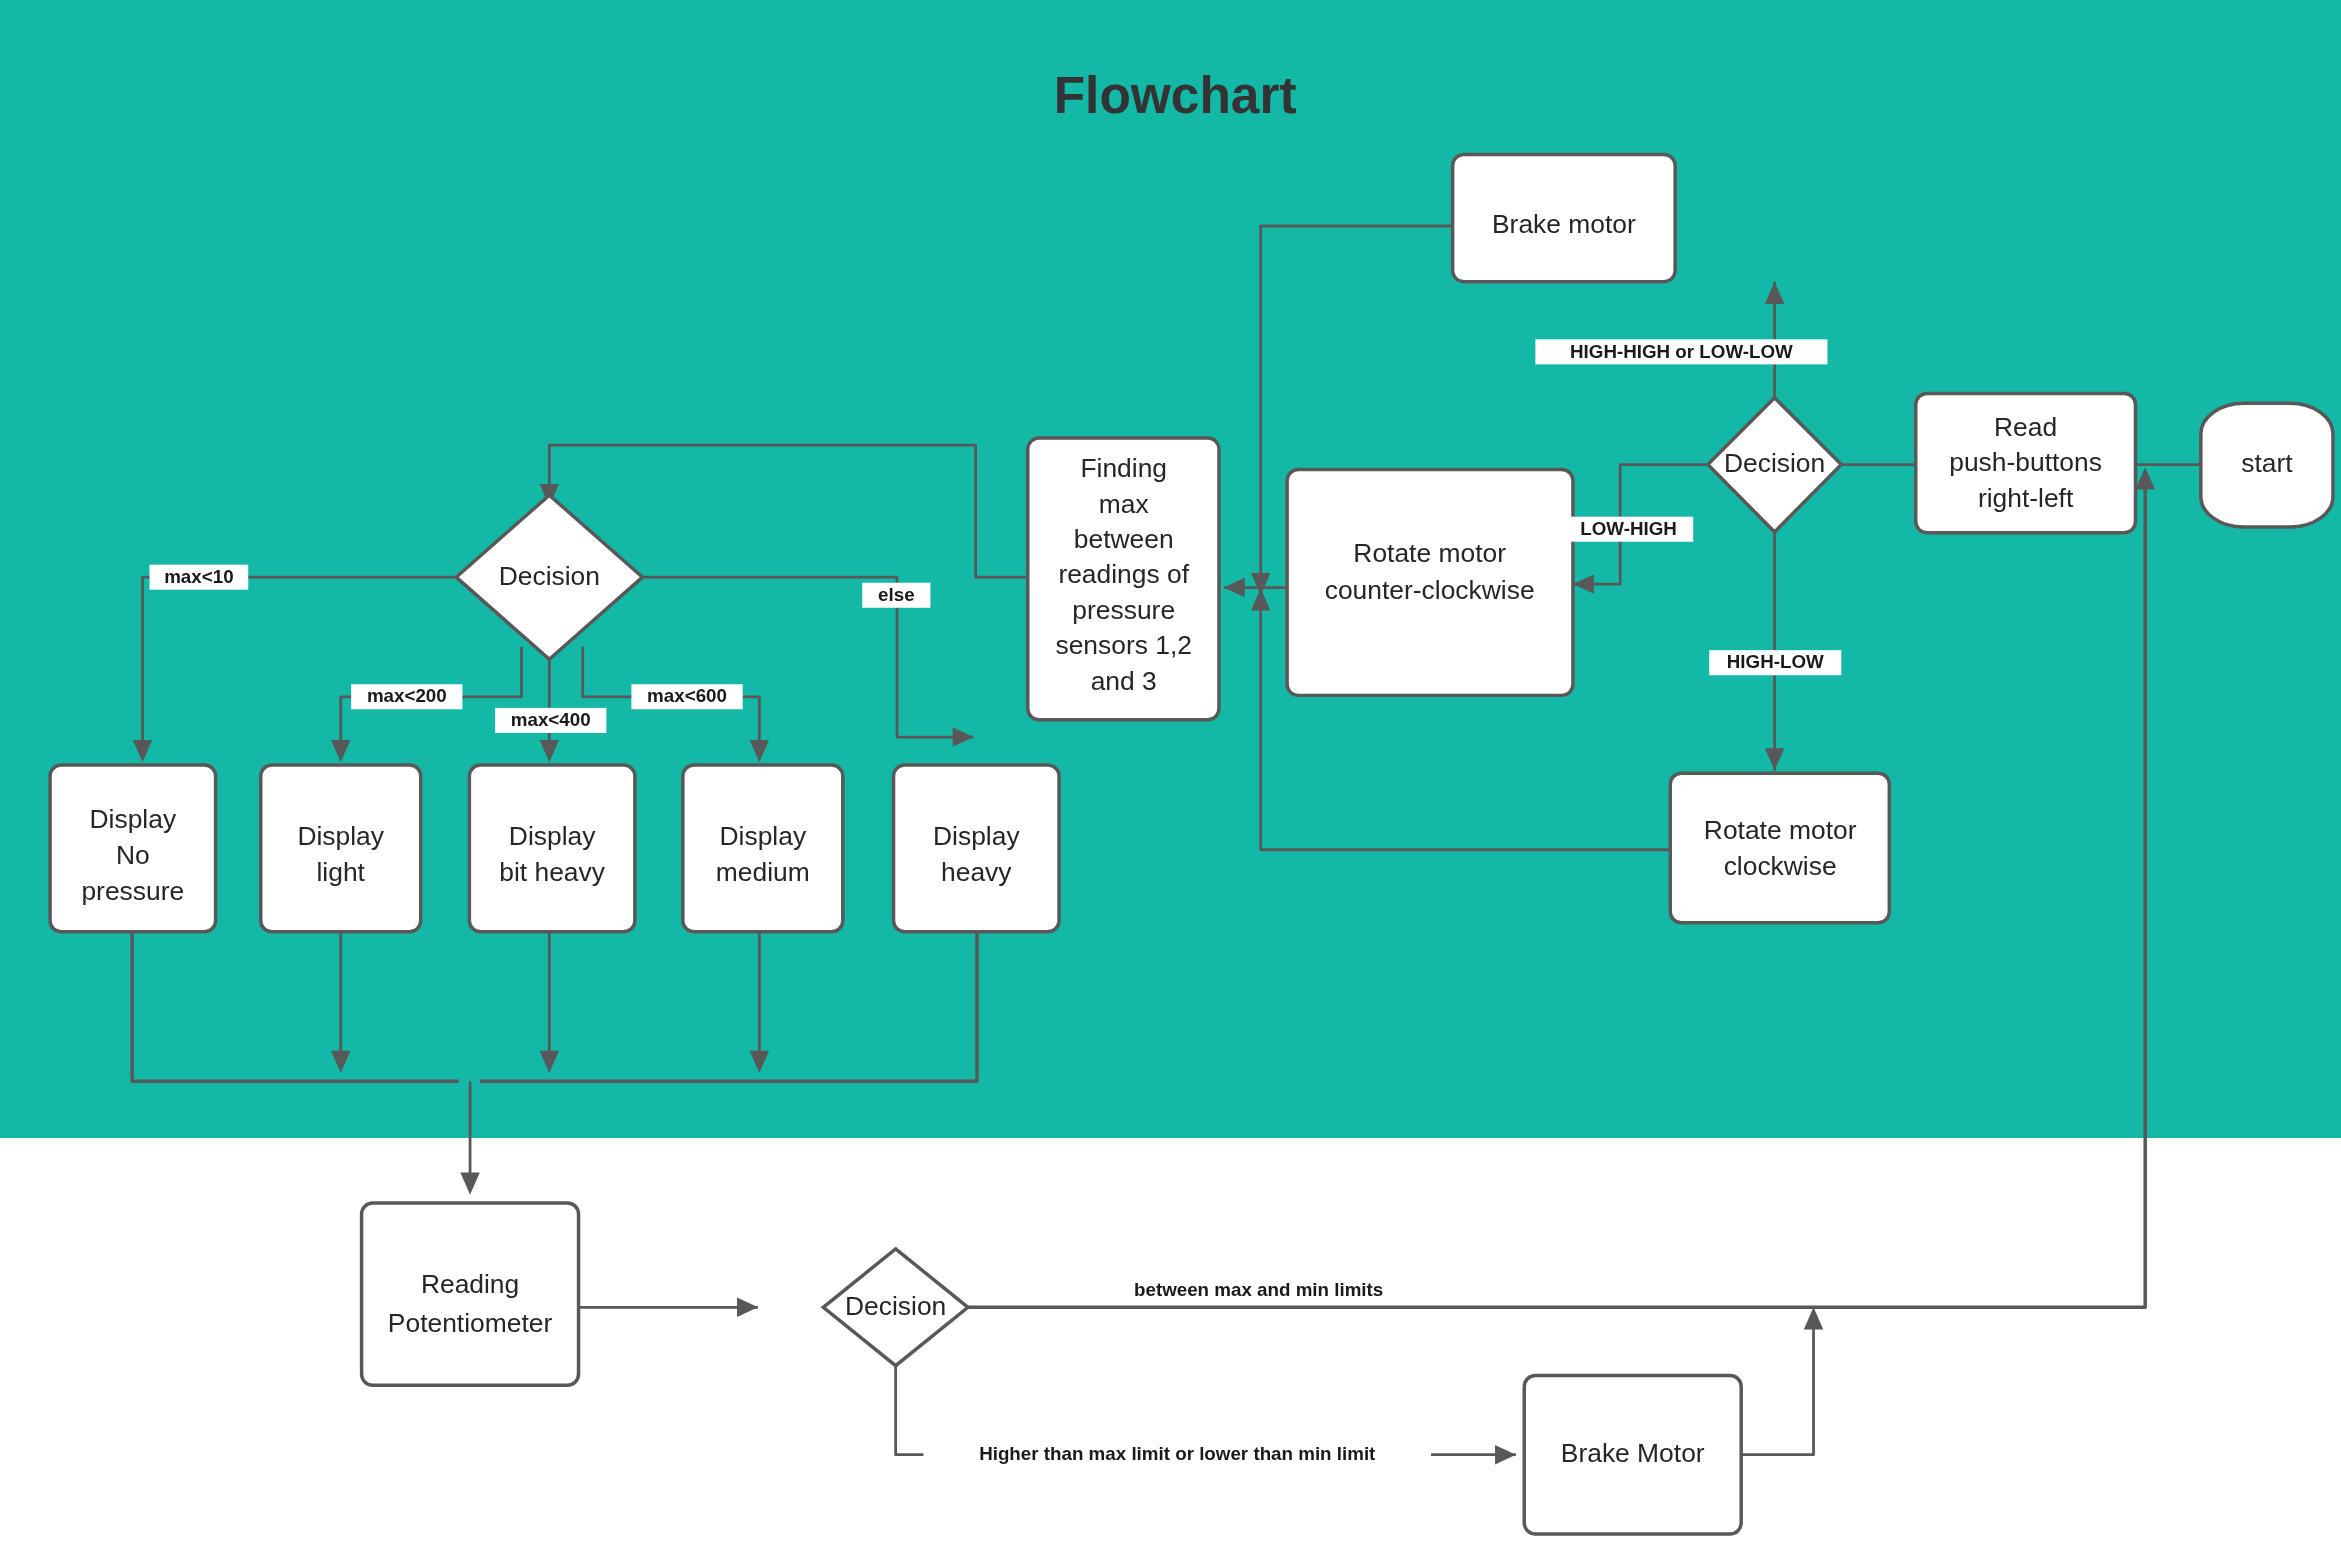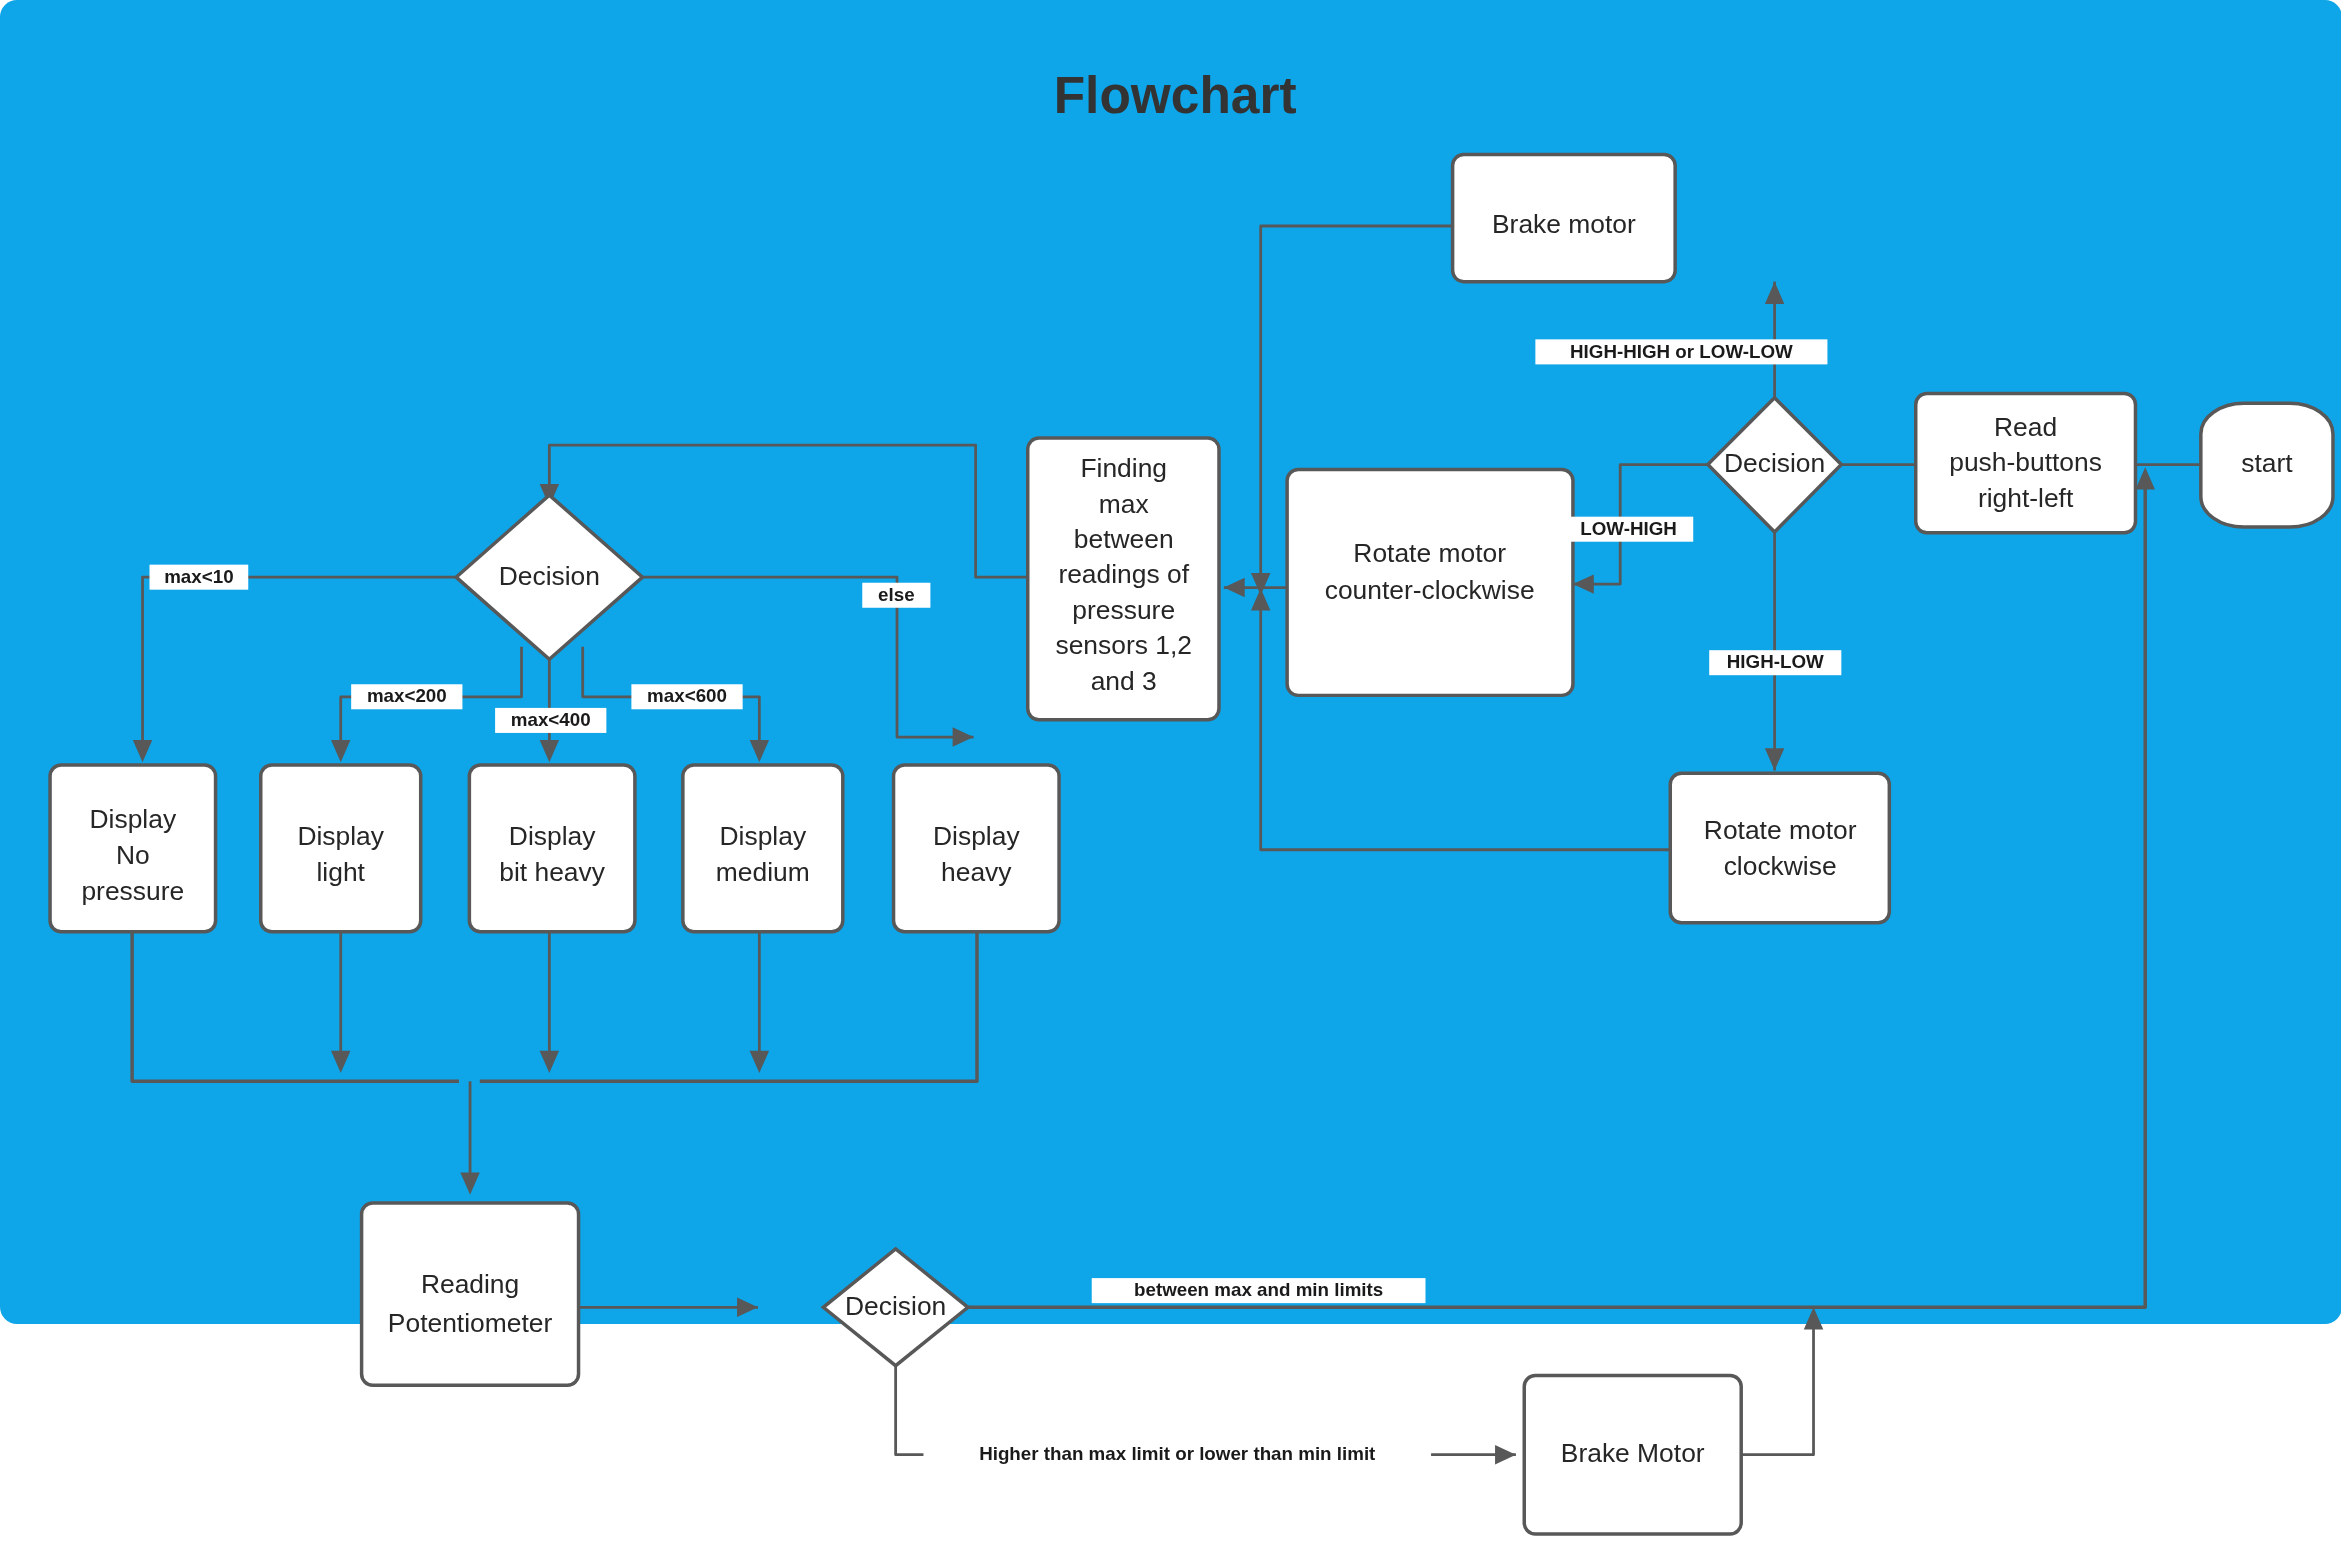--- a/index.html
+++ b/index.html
@@ -9,23 +9,22 @@
   }
   body {
     width: 2342px;
     height: 1566px;
     font-family: "Liberation Sans", sans-serif;
     overflow: hidden;
   }
   #canvas {
     position: relative;
     width: 2342px;
-    height: 1324px;
-    background: #0ea5e9;
-    border-radius: 17px;
+    height: 1138px;
+    background: #14b8a6;
   }
   svg#flow {
     position: absolute;
     inset: 0;
     width: 2342px;
     height: 1566px;
   }
   .node-shape {
     fill: #ffffff;
     stroke: #585858;

